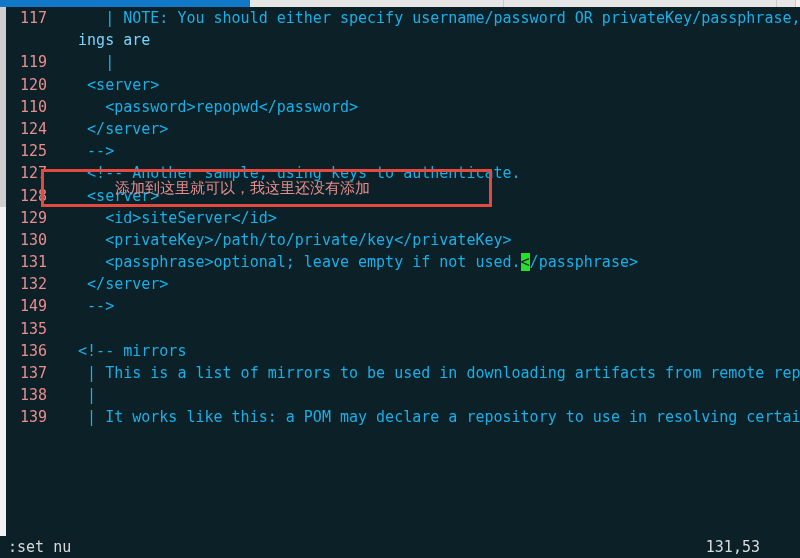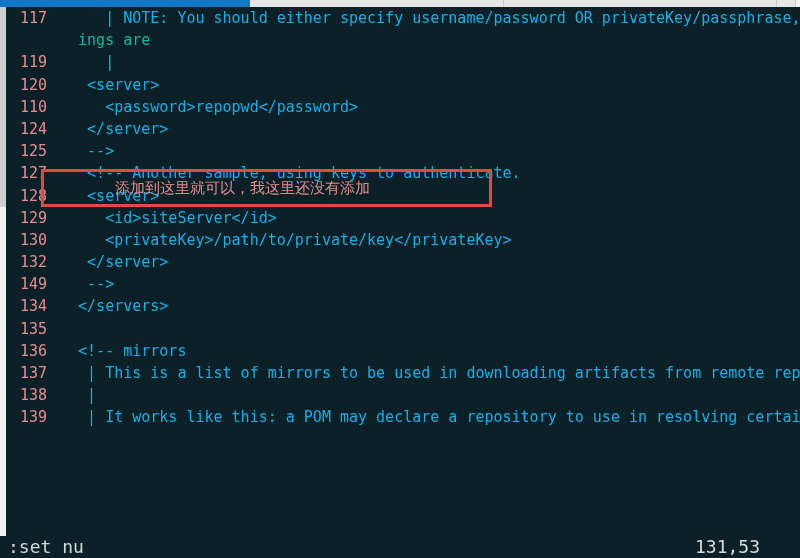--- a/index.html
+++ b/index.html
@@ -70,21 +70,21 @@
     box-sizing: border-box;
     color: #e88e8e;
     letter-spacing: 0px;
   }
   .ltext {
     color: #18b0e8;
     flex: 1;
     overflow: hidden;
   }
   .wrap .lnum { color: transparent; }
-  .wrap .ltext { color: #14b8a6; }
+  .wrap .ltext { color: #7dd3fc; }
   .cursor {
     background: #26e02a;
     color: #0b2027;
   }
   
   #annot-box {
     position: absolute;
     left: 41px;
     top: 169px;
     width: 451px;
@@ -105,21 +105,21 @@
   }
   
   #statusline {
     position: absolute;
     left: 0;
     bottom: 0;
     width: 800px;
     height: 22px;
     background: #0b2027;
     color: #d8d8d8;
-    font-size: 18px;
+    font-size: 15px;
     line-height: 22px;
     white-space: pre;
   }
   #status-cmd {
     position: absolute;
     left: 8px;
     top: 0;
   }
   #status-pos {
     position: absolute;
@@ -149,23 +149,23 @@
       <div class="row wrap"><span class="lnum"></span><span class="ltext">  ings are</span></div>
       <div class="row"><span class="lnum">119</span><span class="ltext">     |</span></div>
       <div class="row"><span class="lnum">120</span><span class="ltext">   &lt;server&gt;</span></div>
       <div class="row"><span class="lnum">110</span><span class="ltext">     &lt;password&gt;repopwd&lt;/password&gt;</span></div>
       <div class="row"><span class="lnum">124</span><span class="ltext">   &lt;/server&gt;</span></div>
       <div class="row"><span class="lnum">125</span><span class="ltext">   --&gt;</span></div>
       <div class="row"><span class="lnum">127</span><span class="ltext">   &lt;!-- Another sample, using keys to authenticate.</span></div>
       <div class="row"><span class="lnum">128</span><span class="ltext">   &lt;server&gt;</span></div>
       <div class="row"><span class="lnum">129</span><span class="ltext">     &lt;id&gt;siteServer&lt;/id&gt;</span></div>
       <div class="row"><span class="lnum">130</span><span class="ltext">     &lt;privateKey&gt;/path/to/private/key&lt;/privateKey&gt;</span></div>
+      <div class="row"><span class="lnum">131</span><span class="ltext"><span>     &lt;passphrase&gt;optional; leave empty if not used.</span><span class="cursor">&lt;</span><span>/passphrase&gt;</span></span></div>
       <div class="row"><span class="lnum">132</span><span class="ltext">   &lt;/server&gt;</span></div>
       <div class="row"><span class="lnum">149</span><span class="ltext">   --&gt;</span></div>
-      <div class="row"><span class="lnum">134</span><span class="ltext">  &lt;/servers&gt;</span></div>
       <div class="row"><span class="lnum">135</span><span class="ltext"></span></div>
       <div class="row"><span class="lnum">136</span><span class="ltext">  &lt;!-- mirrors</span></div>
       <div class="row"><span class="lnum">137</span><span class="ltext">   | This is a list of mirrors to be used in downloading artifacts from remote repositori</span></div>
       <div class="row"><span class="lnum">138</span><span class="ltext">   |</span></div>
       <div class="row"><span class="lnum">139</span><span class="ltext">   | It works like this: a POM may declare a repository to use in resolving certain arti</span></div>
     </div>
 
   <div id="annot-box"></div>
   <div id="annot-text">添加到这里就可以，我这里还没有添加</div>
 

